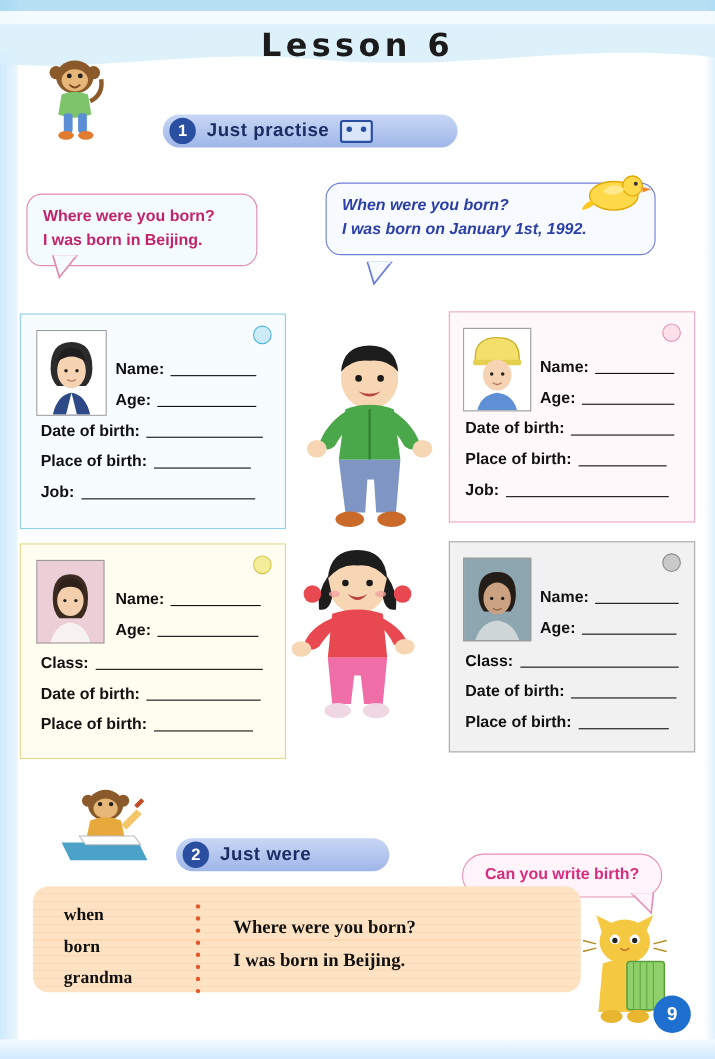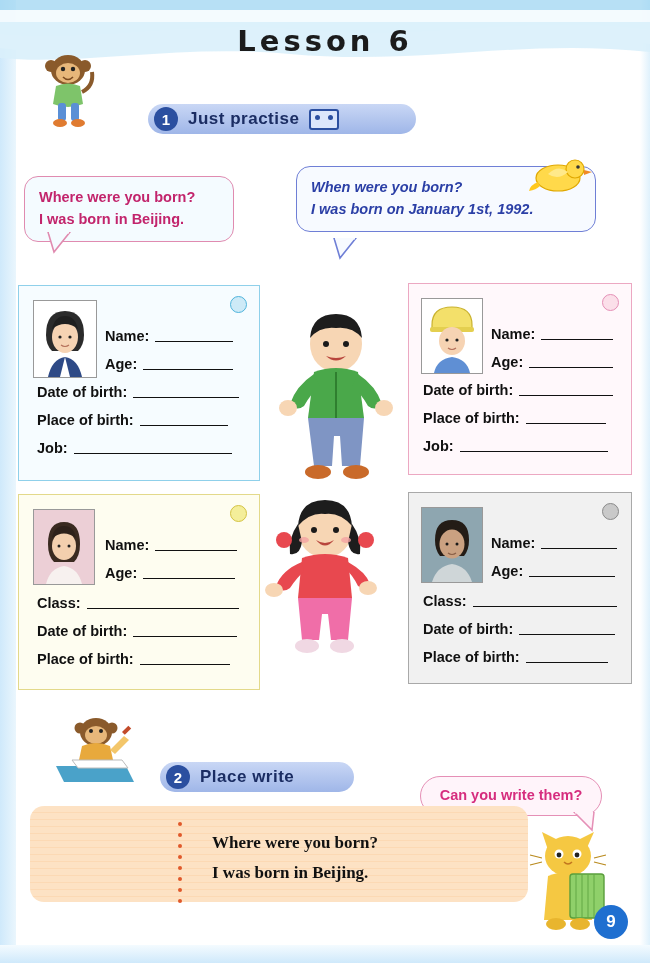--- a/index.html
+++ b/index.html
@@ -523,24 +523,24 @@
     <circle cx="55" cy="21" r="2" fill="#222"></circle>
     <path d="M36,36 q14,-6 28,0 l3,14 l-34,0 Z" fill="#e8a93c"></path>
     <path d="M64,40 l14,-14 l5,4 l-14,14 Z" fill="#f3c66a"></path>
     <rect x="76" y="22" width="9" height="4" transform="rotate(-45 76 22)" fill="#c24b2a"></rect>
     <path d="M10,56 l70,0 l8,16 l-70,0 Z" fill="#4aa2c9"></path>
     <path d="M26,50 l50,0 l6,8 l-50,0 Z" fill="#ffffff" stroke="#bbb" stroke-width="1"></path>
   </svg>
 
   <div class="section-bar" style="left:160px; top:762px; width:194px;">
     <div class="section-num">2</div>
-    <div class="section-label">Place write</div>
-  </div>
-
-  <div class="bubble bubble-3">Can you write them?</div>
+    <div class="section-label">Just were</div>
+  </div>
+
+  <div class="bubble bubble-3">Can you write birth?</div>
   <svg class="art" style="left:572px; top:812px;" width="26" height="20" viewBox="0 0 26 20">
     <path d="M2,0 L22,0 L20,18 Z" fill="#fff4fa" stroke="#e58fb6" stroke-width="1.5"></path>
     <path d="M3,0 L21,0" stroke="#fff4fa" stroke-width="3"></path>
   </svg>
 
   <svg class="art" style="left:524px; top:824px;" width="96" height="108" viewBox="0 0 96 108">
     <path d="M24,26 l-6,-18 l16,8 Z" fill="#f5c842"></path>
     <path d="M62,26 l8,-18 l-16,8 Z" fill="#f5c842"></path>
     <ellipse cx="44" cy="32" rx="23" ry="20" fill="#f5c842"></ellipse>
     <circle cx="35" cy="30" r="4.5" fill="#ffffff"></circle>
@@ -550,20 +550,25 @@
     <path d="M40,38 q4,4 8,0" stroke="#c2761f" stroke-width="1.5" fill="none"></path>
     <path d="M18,34 l-12,-3 M18,38 l-12,3 M70,34 l12,-3 M70,38 l12,3" stroke="#b98a1e" stroke-width="1.2"></path>
     <path d="M24,52 q20,-8 40,0 l4,44 l-48,0 Z" fill="#f5c842"></path>
     <rect x="46" y="50" width="34" height="44" rx="3" fill="#8fd06a" stroke="#5a9e3c" stroke-width="1.4"></rect>
     <path d="M52,50 l0,44 M58,50 l0,44 M64,50 l0,44 M70,50 l0,44" stroke="#62a844" stroke-width="1"></path>
     <ellipse cx="32" cy="100" rx="10" ry="6" fill="#e8b52e"></ellipse>
     <ellipse cx="56" cy="100" rx="10" ry="6" fill="#e8b52e"></ellipse>
   </svg>
 
   <div class="write-box">
+    <div class="write-words">
+      <div>when</div>
+      <div>born</div>
+      <div>grandma</div>
+    </div>
     <div class="dotted-sep">
       <div class="dot"></div>
         <div class="dot"></div>
         <div class="dot"></div>
       <div class="dot"></div>
         <div class="dot"></div>
         <div class="dot"></div>
       <div class="dot"></div>
         <div class="dot"></div>
     </div>

